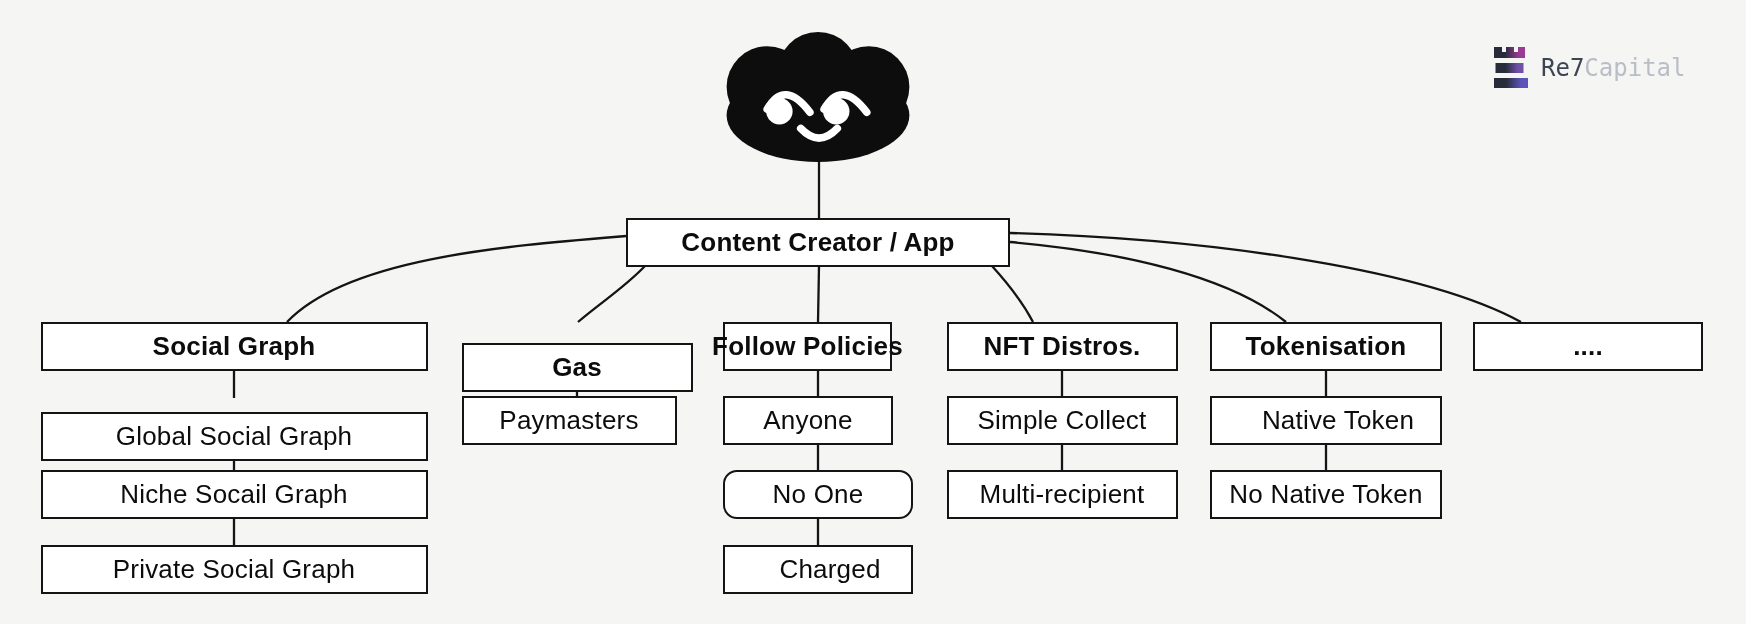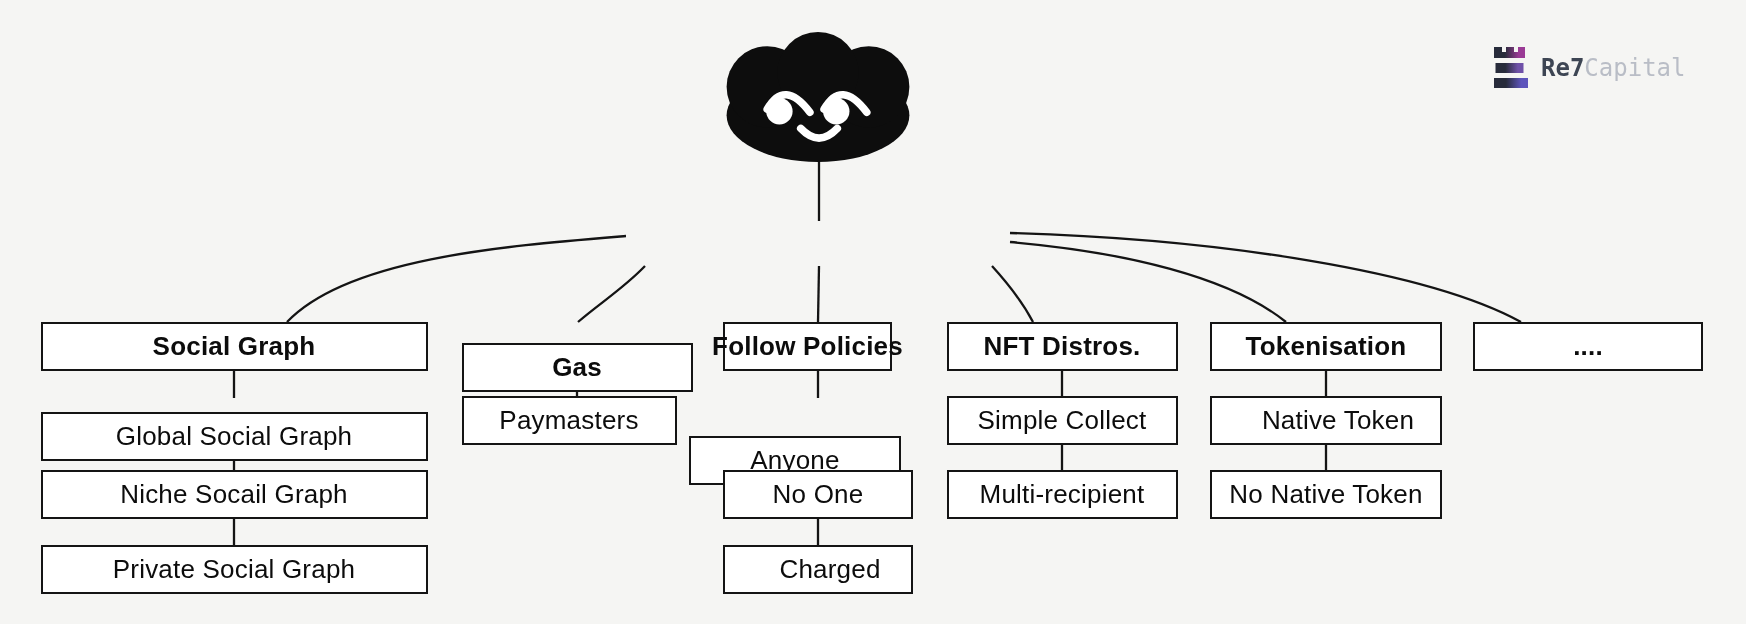--- a/index.html
+++ b/index.html
@@ -27,21 +27,21 @@
   .node.root{left:626px;top:218px;width:384px;}
   .mascot{position:absolute;left:716px;top:30px;}
   .logo{
     position:absolute;left:1494px;top:47px;
     display:flex;align-items:center;gap:13px;
   }
   .brand{
     font-family:"DejaVu Sans Mono",monospace;
     font-size:24px;line-height:1;letter-spacing:0px;
   }
-  .brand .b1{color:var(--brand-primary,#3d4553);font-weight:bold;}
+  .brand .b1{color:var(--brand-primary,#3d4553);}
   .brand .b2{color:var(--brand-secondary,#b9bdc6);}
 </style>
 </head>
 <body>
 
 <div class="stage">
 
   <svg id="tree-lines" class="lines" width="1746" height="624" viewBox="0 0 1746 624">
     <path class="ln" d="M 819 146 L 819 221"></path>
     <path class="ln" d="M 626 236 C 505 246 348 258 287 322"></path>
@@ -97,31 +97,32 @@
             <stop offset="0.8" stop-color="#5d54bb"></stop>
         </linearGradient>
       </defs>
       <path fill="url(#gTop)" d="M0 0 h8 v5 h4 v-5 h8 v5 h4 v-5 h7 v11 h-31 z"></path>
       <rect fill="url(#gMid)" x="1.5" y="16" width="28" height="10"></rect>
       <rect fill="url(#gBot)" x="0" y="31" width="34" height="10"></rect>
     </svg>
     <div class="brand"><span class="b1">Re7</span><span class="b2">Capital</span></div>
   </div>
 
+  <div class="node head root">Content Creator / App</div>
 
   <div id="columns">
       <div class="node head" style="left: 40.5px; top: 322px; width: 387px;">Social Graph</div>
       <div class="node" style="left: 40.5px; top: 412px; width: 387px;">Global Social Graph</div>
       <div class="node" style="left: 40.5px; top: 470px; width: 387px; text-align: right;">Niche Socail Graph</div>
       <div class="node" style="left: 40.5px; top: 545px; width: 387px;">Private Social Graph</div>
       <div class="node head" style="left: 461.5px; top: 322px; width: 231px; margin-top: 21px;">Gas</div>
       <div class="node" style="left: 461.5px; top: 396px; width: 215px;">Paymasters</div>
       <div class="node head" style="left: 723px; top: 322px; width: 169px;">Follow Policies</div>
-      <div class="node" style="left: 689px; top: 396px; width: 212px; margin-top: 40px;">Anyone</div>
-      <div class="node" style="left: 723px; top: 470px; width: 190px;">No One</div>
+      <div class="node" style="left: 723px; top: 396px; width: 170px;">Anyone</div>
+      <div class="node" style="left: 723px; top: 470px; width: 190px; border-radius: 14px;">No One</div>
       <div class="node" style="left: 723px; top: 545px; width: 190px; padding-left: 24px;">Charged</div>
       <div class="node head" style="left: 946.5px; top: 322px; width: 231px;">NFT Distros.</div>
       <div class="node" style="left: 946.5px; top: 396px; width: 231px;">Simple Collect</div>
       <div class="node" style="left: 946.5px; top: 470px; width: 231px;">Multi-recipient</div>
       <div class="node head" style="left: 1210px; top: 322px; width: 232px;">Tokenisation</div>
       <div class="node" style="left: 1210px; top: 396px; width: 232px; padding-left: 24px;">Native Token</div>
       <div class="node" style="left: 1210px; top: 470px; width: 232px;">No Native Token</div>
       <div class="node head" style="left: 1473px; top: 322px; width: 230px;">....</div>
     </div>
 

